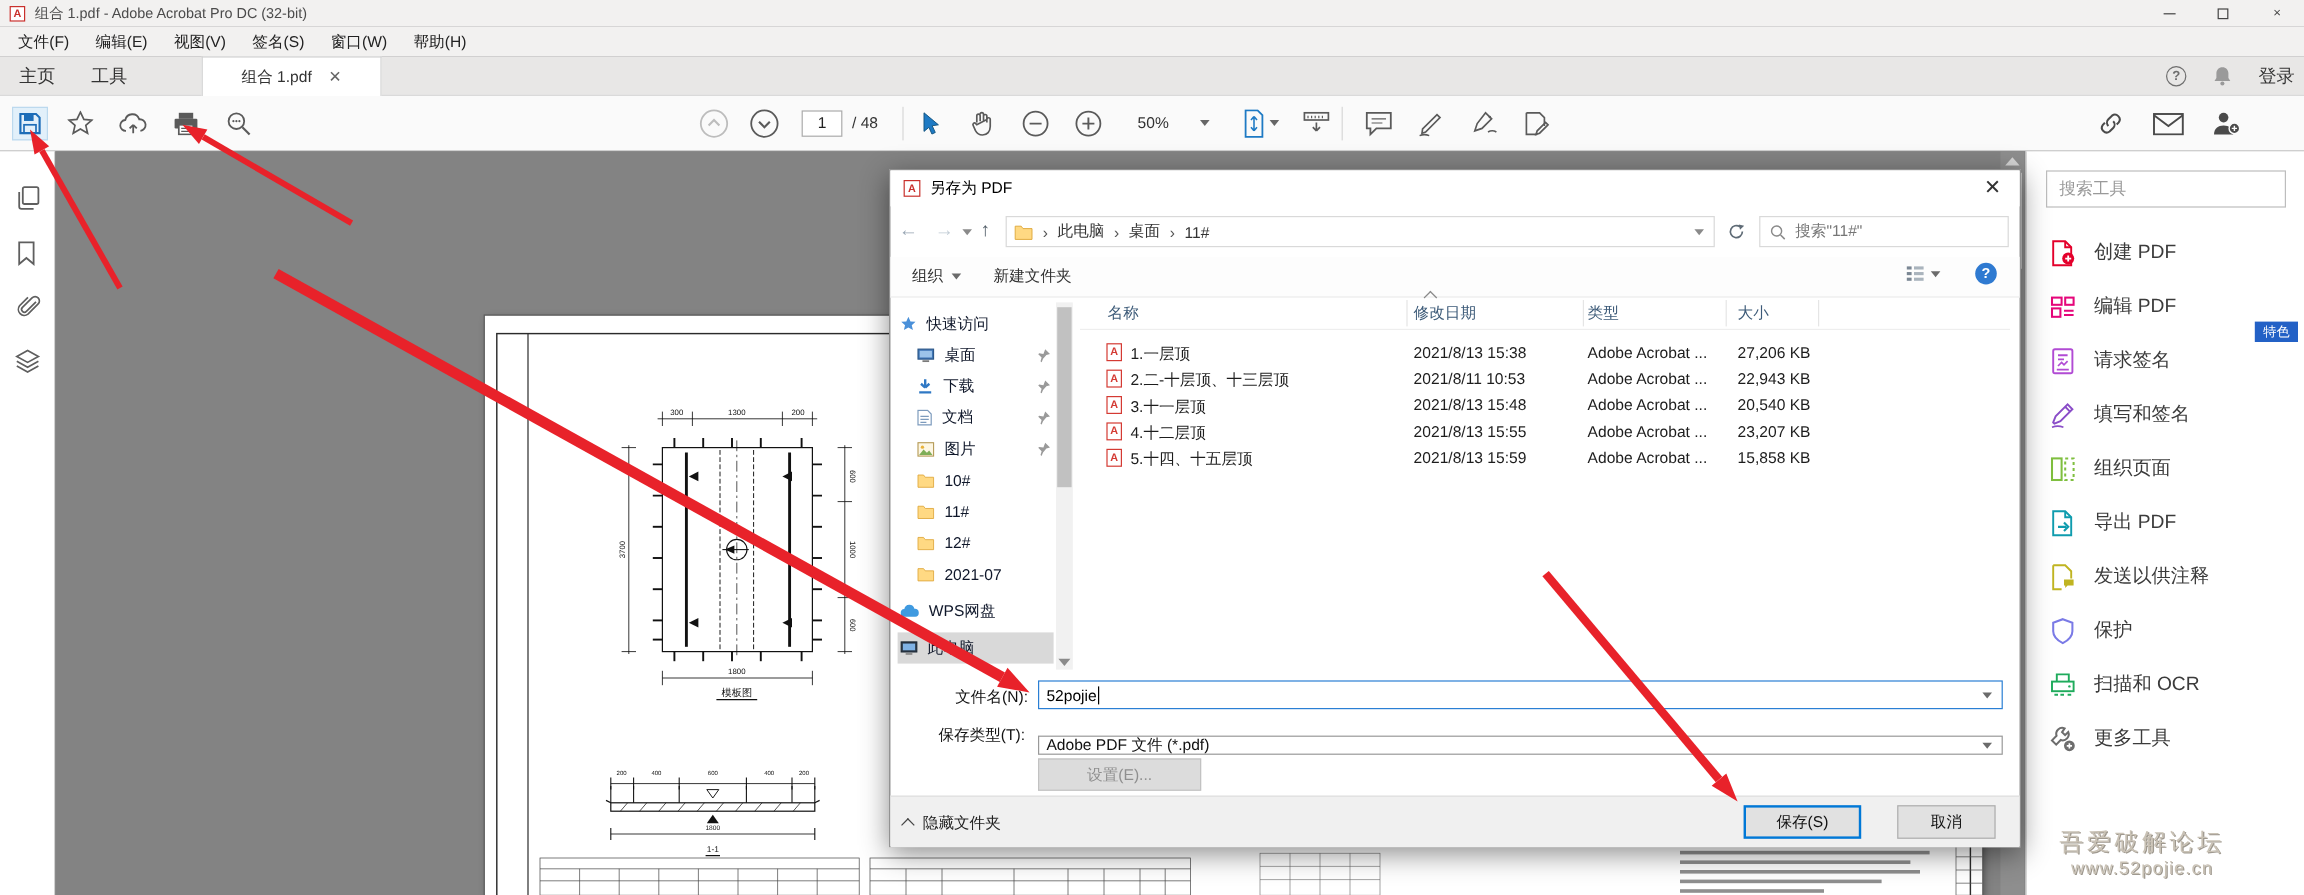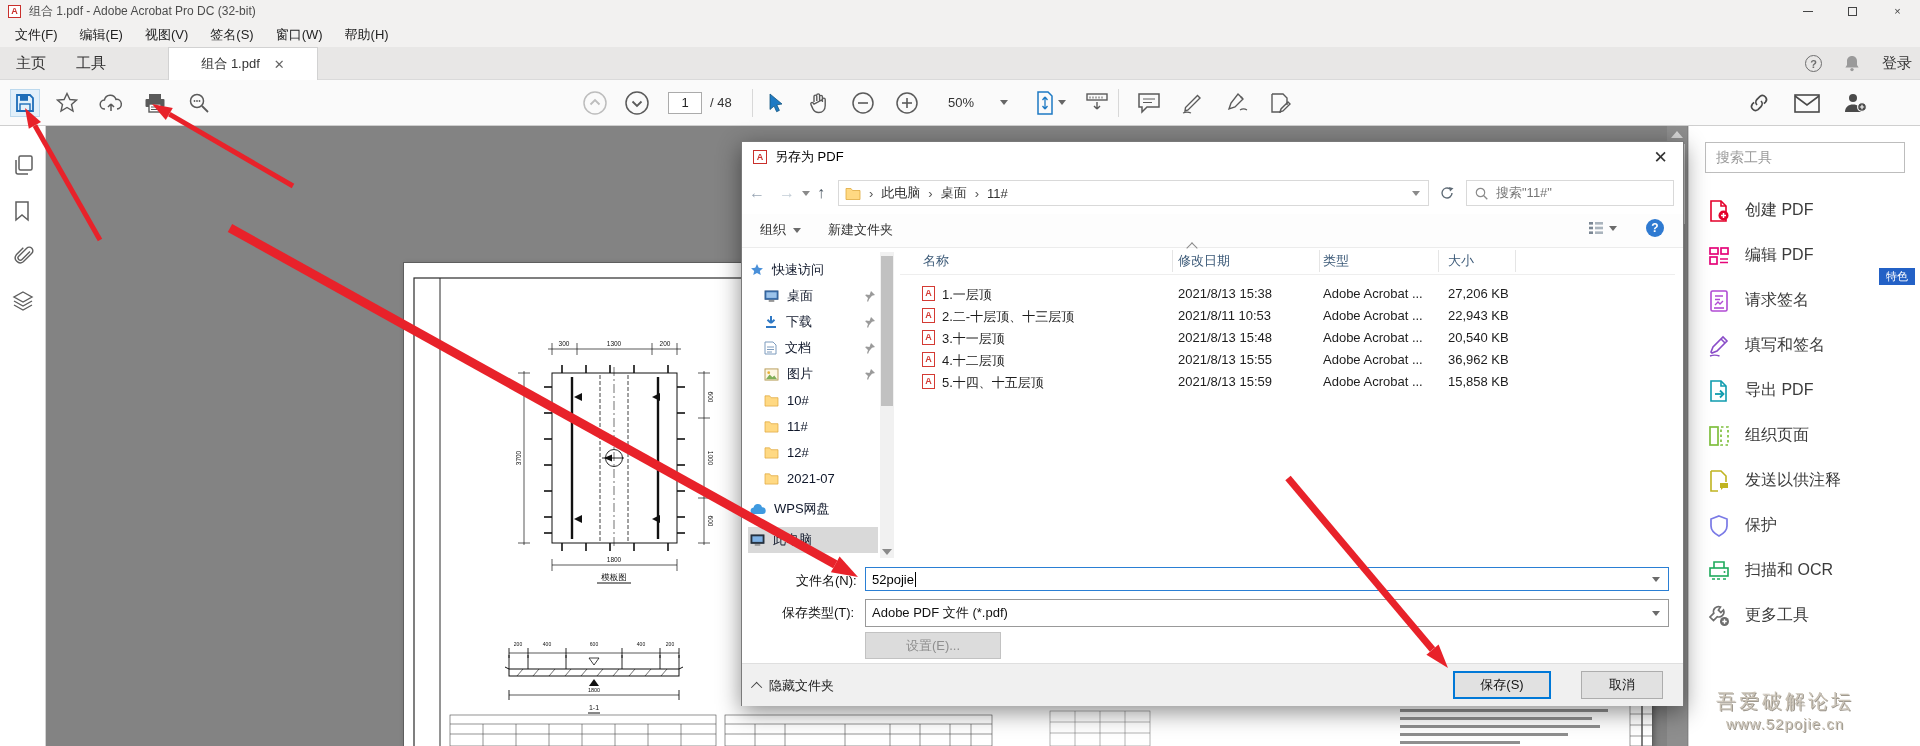--- a/index.html
+++ b/index.html
@@ -89,21 +89,21 @@
   #sort-chev { position:absolute; left:288px; top:-6px; width:8px; height:8px; border-left:1.5px solid #8a8a8a; border-top:1.5px solid #8a8a8a; transform:rotate(45deg); }
   #hdr-underline { position:absolute; left:0; top:24px; width:775px; height:1px; background:#eee; }
   .file-row { position:absolute; left:0; width:775px; height:22px; cursor:pointer; }
   .file-row .cell { position:absolute; top:3px; font-size:13px; color:#1d1d1d; white-space:nowrap; }
   .pdfic { position:absolute; left:22px; top:3px; width:13px; height:15px; background:#fff; border:1px solid #d43a33; color:#d43a33; font-size:9px; font-weight:bold; text-align:center; line-height:13px; }
 
   .dlg-lblrow { position:absolute; font-size:13px; color:#111; }
   #filename-input { position:absolute; left:123px; top:425px; width:804px; height:24px; border:1px solid #2a7fd4; background:#fff; font-size:13px; color:#000; display:flex; align-items:center; padding-left:6px; cursor:text; }
   #filename-input .caret { width:1px; height:15px; background:#000; margin-left:1px; }
   #filename-input .cmb { margin-left:auto; margin-right:8px; }
-  #filetype-select { position:absolute; left:123px; top:457px; width:804px; height:28px; border:1px solid #999; background:#fff; font-size:13px; color:#111; display:flex; align-items:center; padding-left:6px; cursor:pointer; }
+  #filetype-select { position:absolute; left:123px; top:471px; width:804px; height:16px; border:1px solid #999; background:#fff; font-size:13px; color:#111; display:flex; align-items:center; padding-left:6px; cursor:pointer; }
   #filetype-select .cmb { margin-left:auto; margin-right:8px; }
   #settings-btn { position:absolute; left:123px; top:490px; width:136px; height:27px; background:#dcdcdc; border:1px solid #c2c2c2; color:#8f8f8f; font-size:13px; display:flex; align-items:center; justify-content:center; }
   #dlg-bottombar { position:absolute; left:0; top:521px; width:941px; height:43px; background:#f0f0f0; border-top:1px solid #dfdfdf; }
   #hide-folders { position:absolute; left:12px; top:13px; font-size:13px; color:#222; cursor:pointer; display:flex; align-items:center; gap:7px; }
   .chev-up { display:inline-block; width:8px; height:8px; border-left:1.5px solid #444; border-top:1.5px solid #444; transform:rotate(45deg) translateY(2px); }
   #save-btn { position:absolute; left:711px; top:7px; width:98px; height:28px; background:#e1e1e1; border:2px solid #0078d7; font-size:13px; color:#111; display:flex; align-items:center; justify-content:center; cursor:pointer; }
   #cancel-btn { position:absolute; left:839px; top:7px; width:82px; height:28px; background:#e1e1e1; border:1px solid #adadad; font-size:13px; color:#111; display:flex; align-items:center; justify-content:center; cursor:pointer; }
 
   
   #rightpanel { left:1688px; top:126px; width:232px; height:620px; background:#fff; border-left:1px solid #cfcfcf; }
@@ -564,38 +564,38 @@
           <span class="tool-icon" style="color: rgb(138, 77, 200);">
             <svg width="24" height="24" viewBox="0 0 24 24" stroke="currentColor" fill="none" stroke-width="1.6">
               <path d="M4 18l2-5L16 3l4 4L10 17l-5 2z"></path>
               <path d="M14 5l4 4"></path>
               <path d="M3 22c3.5-1.3 6-1.3 9.5 0" stroke-width="1.4"></path>
             </svg>
           </span>
           <span class="tool-label">填写和签名</span>
         </div>
         <div class="tool-item">
+          <span class="tool-icon" style="color: rgb(127, 191, 63);">
+            <svg width="24" height="24" viewBox="0 0 24 24" stroke="currentColor" fill="none" stroke-width="1.7">
+              <rect x="3" y="3" width="8" height="18"></rect>
+              <rect x="14" y="3" width="7" height="18" stroke-dasharray="2.5 2.5"></rect>
+            </svg>
+          </span>
+          <span class="tool-label">组织页面</span>
+        </div>
+        <div class="tool-item">
           <span class="tool-icon" style="color: rgb(15, 156, 174);">
             <svg width="24" height="24" viewBox="0 0 24 24" stroke="currentColor" fill="none" stroke-width="1.6">
               <path d="M4 2h10l5 5v15H4z"></path>
               <path d="M14 2v5h5"></path>
               <path d="M8 15h7" stroke-width="1.8"></path>
               <path d="M13 11.5l3.5 3.5-3.5 3.5" stroke-width="1.8"></path>
             </svg>
           </span>
           <span class="tool-label">导出 PDF</span>
-        </div>
-        <div class="tool-item">
-          <span class="tool-icon" style="color: rgb(127, 191, 63);">
-            <svg width="24" height="24" viewBox="0 0 24 24" stroke="currentColor" fill="none" stroke-width="1.7">
-              <rect x="3" y="3" width="8" height="18"></rect>
-              <rect x="14" y="3" width="7" height="18" stroke-dasharray="2.5 2.5"></rect>
-            </svg>
-          </span>
-          <span class="tool-label">组织页面</span>
         </div>
         <div class="tool-item">
           <span class="tool-icon" style="color: rgb(192, 180, 33);">
             <svg width="24" height="24" viewBox="0 0 24 24" stroke="currentColor" fill="none" stroke-width="1.6">
               <path d="M4 2h10l5 5v6"></path>
               <path d="M4 2v20h7"></path>
               <path d="M13 14h8v5h-5l-2 2v-2h-1z" fill="currentColor" stroke="none"></path>
             </svg>
           </span>
           <span class="tool-label">发送以供注释</span>
@@ -853,21 +853,21 @@
             <div class="cell" style="left: 42px;">3.十一层顶</div>
             <div class="cell" style="left: 278px;">2021/8/13 15:48</div>
             <div class="cell" style="left: 423px;">Adobe Acrobat ...</div>
             <div class="cell" style="left: 548px;">20,540 KB</div>
           </div>
           <div class="file-row" style="top: 99px;">
             <div class="pdfic">A</div>
             <div class="cell" style="left: 42px;">4.十二层顶</div>
             <div class="cell" style="left: 278px;">2021/8/13 15:55</div>
             <div class="cell" style="left: 423px;">Adobe Acrobat ...</div>
-            <div class="cell" style="left: 548px;">36,962 KB</div>
+            <div class="cell" style="left: 548px;">23,207 KB</div>
           </div>
           <div class="file-row" style="top: 121px;">
             <div class="pdfic">A</div>
             <div class="cell" style="left: 42px;">5.十四、十五层顶</div>
             <div class="cell" style="left: 278px;">2021/8/13 15:59</div>
             <div class="cell" style="left: 423px;">Adobe Acrobat ...</div>
             <div class="cell" style="left: 548px;">15,858 KB</div>
           </div>
         </div>
     </div>

